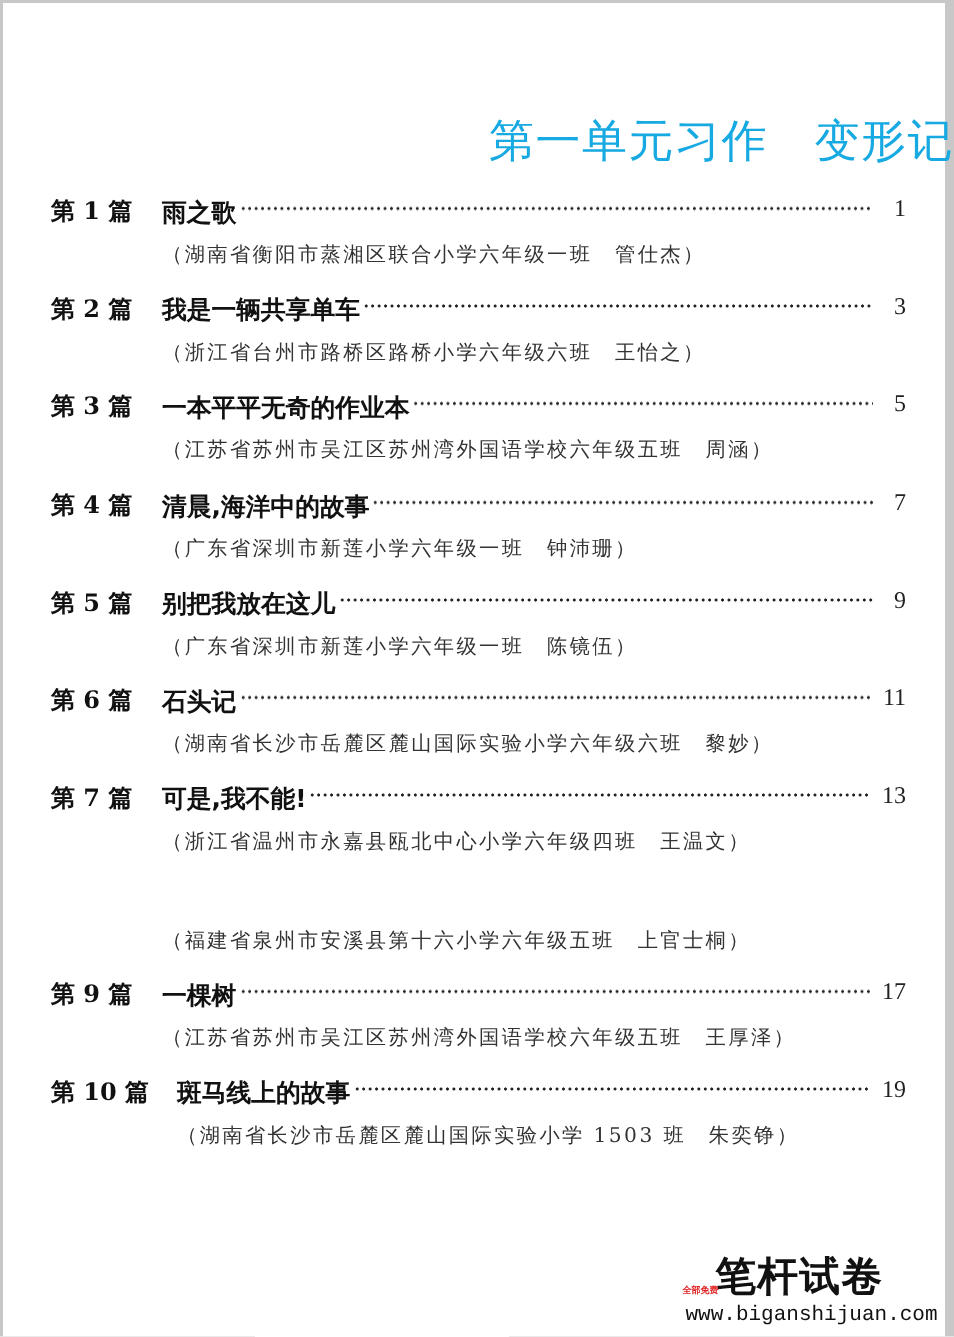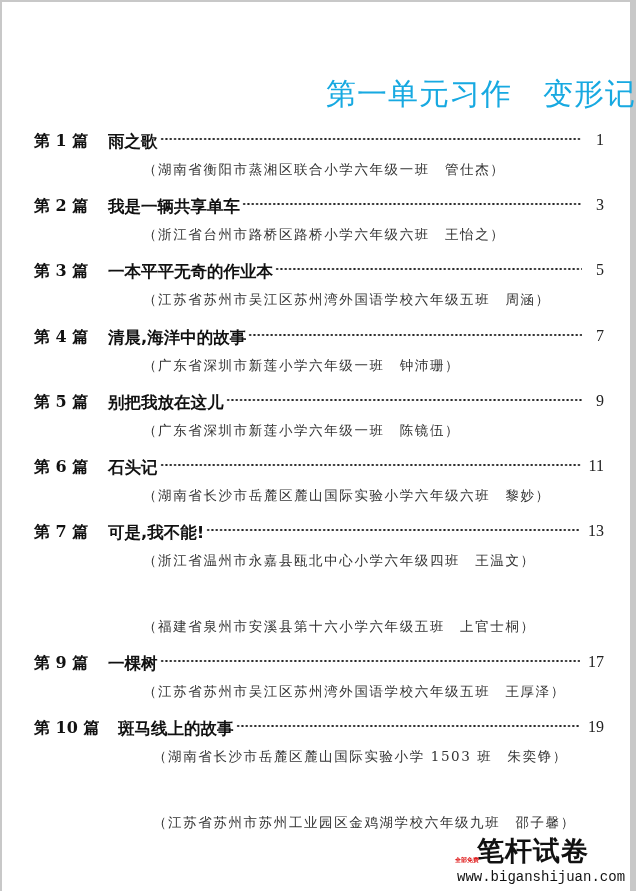--- a/index.html
+++ b/index.html
@@ -45,21 +45,20 @@
     background-position: left center;
   }
   .pg {
     flex: none; min-width: 14px; text-align: right;
     font-family: "Liberation Serif", "DejaVu Serif", serif; font-size: 16px; color: #222;
   }
   .sub {
     position: absolute; left: 108px; top: 30px;
     font-size: 13.5px; color: #333; letter-spacing: 1.6px; white-space: pre;
     font-family: "DejaVu Serif", "Liberation Serif", serif;
-    margin-left: 35px;
   }
   .entry.wide .sub { left: 118px; }
   .wm {
     position: absolute; left: 455px; top: 833px; width: 170px; height: 56px;
   }
   .wm-brand {
     position: absolute; left: 22px; top: 0; font-size: 27px; color: #111;
     font-family: "DejaVu Sans", "Liberation Sans", sans-serif; font-weight: bold; letter-spacing: 1px; text-align: right;
   }
   .wm-free {
@@ -166,20 +165,19 @@
   <div class="row">
     <span class="num">第 10 篇</span>
     <span class="ttl">斑马线上的故事</span>
     <span class="dots"></span>
     <span class="pg">19</span>
   </div>
   <div class="sub">（湖南省长沙市岳麓区麓山国际实验小学 1503 班　朱奕铮）</div>
 </div>
 
 <div class="entry wide" style="top:784px">
-  <div class="sub">（江苏省苏州市苏州工业园区金鸡湖学校六年级九班　邵子馨）</div>
 </div>
 
 <div class="wm">
   <span class="wm-brand">笔杆试卷</span>
   <span class="wm-free">全部免费</span>
   <span class="wm-url">www.biganshijuan.com</span>
 </div>
 
 </body></html>

